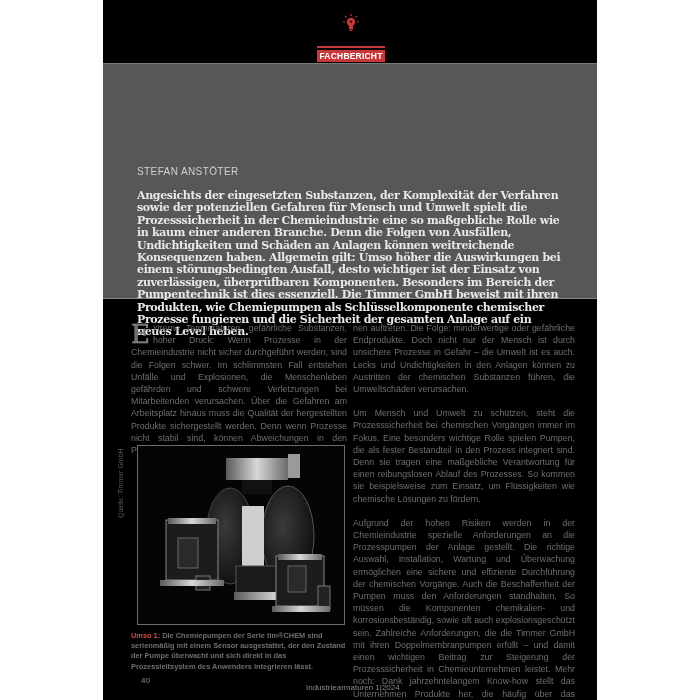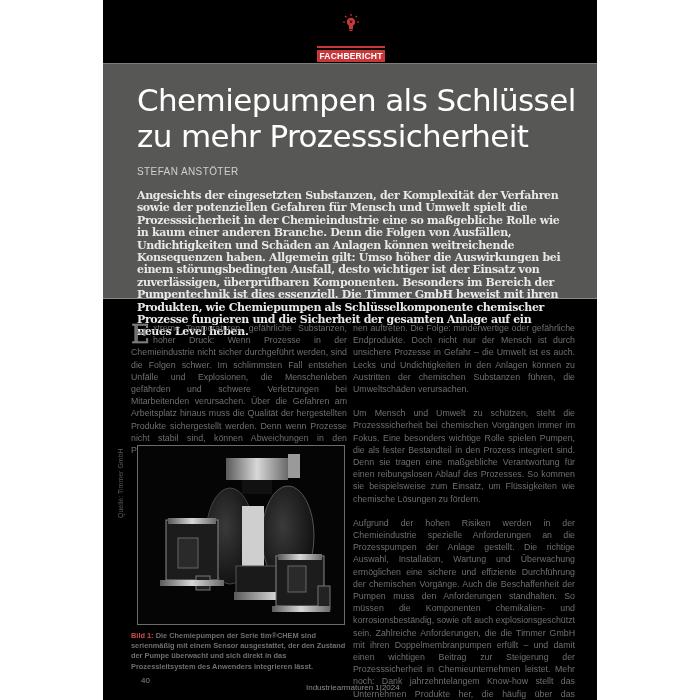--- a/index.html
+++ b/index.html
@@ -91,21 +91,20 @@
       <circle cx="8" cy="8" r="4.2" fill="#c8383a"></circle>
       <rect x="6" y="11" width="4" height="4" fill="#c8383a"></rect>
       <rect x="6.4" y="15.6" width="3.2" height="1.4" fill="#c8383a"></rect>
       <path d="M7 6.5 L8 9 L9 6.5" stroke="#000" stroke-width="0.8" fill="none"></path>
     </svg>
     <div class="tag-rule"></div>
     <div class="tag-label">FACHBERICHT</div>
   </div>
 
   <div class="title-box">
-    <h1 class="title">Chemiepumpen als Schlüssel zu mehr Prozesssicherheit</h1>
     <div class="author">STEFAN ANSTÖTER</div>
     <p class="lead">Angesichts der eingesetzten Substanzen, der Komplexität der Verfahren sowie der potenziellen Gefahren für Mensch und Umwelt spielt die Prozesssicherheit in der Chemieindustrie eine so maßgebliche Rolle wie in kaum einer anderen Branche. Denn die Folgen von Ausfällen, Undichtigkeiten und Schäden an Anlagen können weitreichende Konsequenzen haben. Allgemein gilt: Umso höher die Auswirkungen bei einem störungsbedingten Ausfall, desto wichtiger ist der Einsatz von zuverlässigen, überprüfbaren Komponenten. Besonders im Bereich der Pumpentechnik ist dies essenziell. Die Timmer GmbH beweist mit ihren Produkten, wie Chemiepumpen als Schlüsselkomponente chemischer Prozesse fungieren und die Sicherheit der gesamten Anlage auf ein neues Level heben.</p>
   </div>
 
   <div class="col col-left">
     <p>
       <span class="dropcap">E</span><span>xtreme Temperaturen, gefährliche Substanzen, hoher Druck: Wenn Prozesse in der Chemieindustrie nicht sicher durchgeführt werden, sind die Folgen schwer. Im schlimmsten Fall entstehen Unfälle und Explosionen, die Menschenleben gefährden und schwere Verletzungen bei Mitarbeitenden verursachen. Über die Gefahren am Arbeitsplatz hinaus muss die Qualität der hergestellten Produkte sichergestellt werden. Denn wenn Prozesse nicht stabil sind, können Abweichungen in den Produktspezifikatio-</span>
     </p>
   </div>
 
@@ -142,21 +141,21 @@
 
       <rect x="138" y="110" width="48" height="50" fill="#1c1c1c" stroke="#888"></rect>
       <rect x="140" y="108" width="44" height="6" fill="url(#metal)"></rect>
       <rect x="150" y="120" width="18" height="26" fill="#2a2a2a" stroke="#666"></rect>
       <rect x="180" y="140" width="12" height="24" fill="#222" stroke="#777"></rect>
       <rect x="134" y="160" width="58" height="6" fill="url(#metal)"></rect>
     </svg>
   </div>
 
   <p class="caption">
-    <span class="fig-label">Bild 1:</span><span> Die Chemiepumpen der Serie tim®CHEM sind serienmäßig mit einem Sensor ausgestattet, der den Zustand der Pumpe überwacht und sich direkt in das Prozessleitsystem des Anwenders integrieren lässt.</span>
+    <span class="fig-label">Umso 1:</span><span> Die Chemiepumpen der Serie tim®CHEM sind serienmäßig mit einem Sensor ausgestattet, der den Zustand der Pumpe überwacht und sich direkt in das Prozessleitsystem des Anwenders integrieren lässt.</span>
   </p>
 
   <div class="col col-right">
     <p>nen auftreten. Die Folge: minderwertige oder gefährliche Endprodukte. Doch nicht nur der Mensch ist durch unsichere Prozesse in Gefahr – die Umwelt ist es auch. Lecks und Undichtigkeiten in den Anlagen können zu Austritten der chemischen Substanzen führen, die Umweltschäden verursachen.</p>
     <p>Um Mensch und Umwelt zu schützen, steht die Prozesssicherheit bei chemischen Vorgängen immer im Fokus. Eine besonders wichtige Rolle spielen Pumpen, die als fester Bestandteil in den Prozess integriert sind. Denn sie tragen eine maßgebliche Verantwortung für einen reibungslosen Ablauf des Prozesses. So kommen sie beispielsweise zum Einsatz, um Flüssigkeiten wie chemische Lösungen zu fördern.</p>
     <p>Aufgrund der hohen Risiken werden in der Chemieindustrie spezielle Anforderungen an die Prozesspumpen der Anlage gestellt. Die richtige Auswahl, Installation, Wartung und Überwachung ermöglichen eine sichere und effiziente Durchführung der chemischen Vorgänge. Auch die Beschaffenheit der Pumpen muss den Anforderungen standhalten. So müssen die Komponenten chemikalien- und korrosionsbeständig, sowie oft auch explosionsgeschützt sein. Zahlreiche Anforderungen, die die Timmer GmbH mit ihren Doppelmembranpumpen erfüllt – und damit einen wichtigen Beitrag zur Steigerung der Prozesssicherheit in Chemieunternehmen leistet. Mehr noch: Dank jahrzehntelangem Know-how stellt das Unternehmen Produkte her, die häufig über das geforderte Leistungsmaß hinausgehen.</p>
   </div>
 
   <div class="folio">40</div>
   <div class="journal">Industriearmaturen 1|2024</div>

